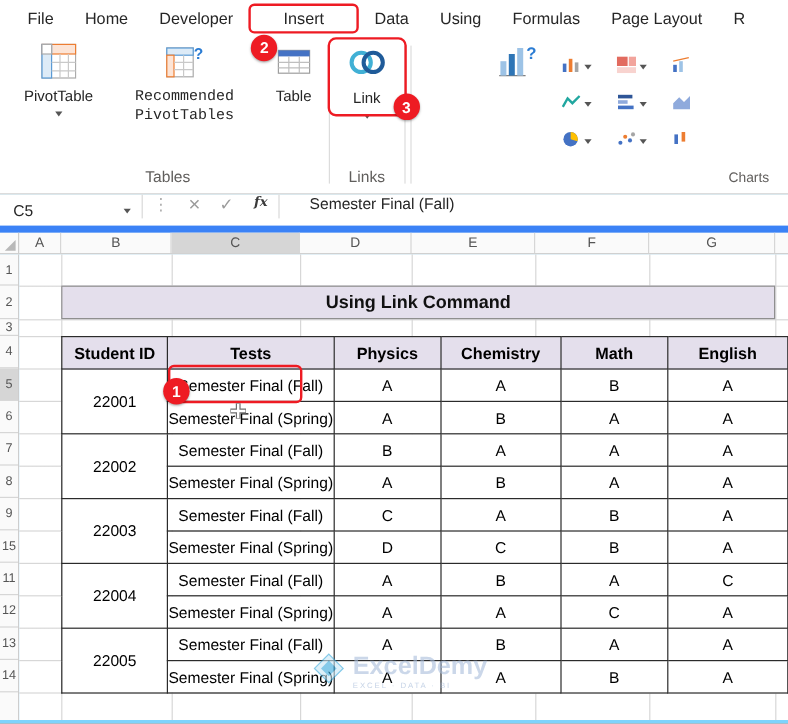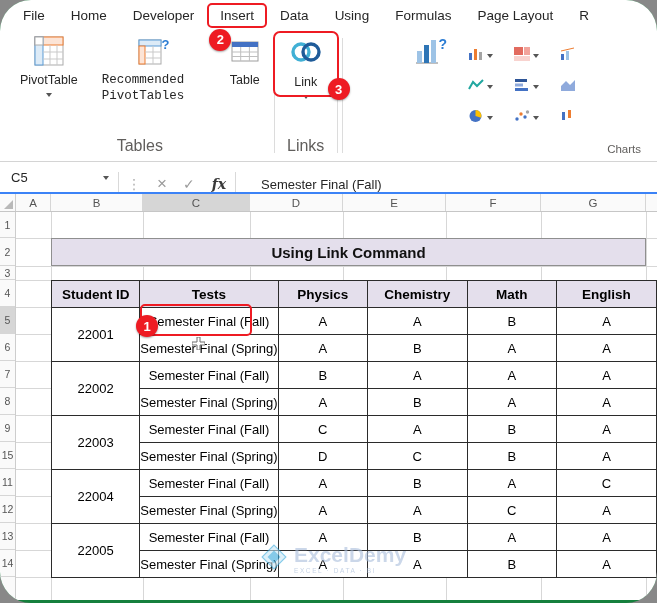--- a/index.html
+++ b/index.html
@@ -4,64 +4,64 @@
 <style>
   :root{
     --red:#ee1b23;
     --lav:#e4dfec;
     --grid:#d7d7d7;
     --tblborder:#2b2b2b;
     --hdrtxt:#555;
   }
   *{box-sizing:border-box;}
   body{margin:0;background:#888;}
-  .page{position:relative;width:657px;height:603px;background:#15803d;overflow:hidden;
-        font-family:"Liberation Sans",sans-serif;color:#262626;border-radius:31px;}
+  .page{position:relative;width:657px;height:603px;background:#7dd3fc;overflow:hidden;
+        font-family:"Liberation Sans",sans-serif;color:#262626;}
 
   
   .tabsrow{display:flex;align-items:center;height:30px;padding-left:10px;font-size:13.5px;background:#fff;}
   .tab{padding:5px 13px;white-space:nowrap;cursor:pointer;}
-  .tab.active{border:2px solid var(--red);border-radius:5px;padding:3px 11px;position:relative;}
+  .tab.active{border:2px solid var(--red);border-radius:5px;padding:3px 27px;position:relative;}
 
   .badge{position:absolute;width:22px;height:22px;border-radius:50%;background:var(--red);color:#fff;
          font-weight:bold;font-size:13px;display:flex;align-items:center;justify-content:center;
          z-index:40;box-shadow:0 1px 2px rgba(0,0,0,.35);}
   .b2{left:0;top:24px;}
   .b3{right:-15px;top:48px;}
   .b1{left:-6px;top:9px;}
 
   
   .ribbon{display:flex;height:132px;background:#fff;border-bottom:1px solid #d4d4d4;padding-left:8px;position:relative;}
   .rgroup{display:flex;flex-direction:column;align-items:center;}
   .rg-buttons{display:flex;align-items:flex-start;flex:1;}
-  .rg-label{font-size:16px;color:#605e5c;padding:2px 8px 6px;}
+  .rg-label{font-size:13px;color:#605e5c;padding:2px 8px 6px;}
   .sep{width:1px;background:#dcdcdc;margin:8px 2px;}
   .bigbtn{display:flex;flex-direction:column;align-items:center;gap:3px;padding:6px 12px 2px;background:none;border:none;
           font-family:inherit;font-size:12.5px;color:#262626;cursor:pointer;}
-  .bigbtn .lbl{text-align:left;line-height:1.3;}
+  .bigbtn .lbl{text-align:center;line-height:1.3;}
   .lbl.wrap{max-width:104px;font-family:Liberation Mono, monospace;}
   .chev{width:0;height:0;border-left:3.5px solid transparent;border-right:3.5px solid transparent;border-top:4px solid #555;margin-top:2px;}
   .linkbtn{position:relative;}
   .redbox{position:absolute;border:2.5px solid var(--red);border-radius:7px;pointer-events:none;z-index:30;}
   .link-redbox{left:-4px;right:-4px;top:1px;bottom:4px;}
   .illus-group .rg-buttons{min-width:118px;justify-content:center;}
   .charts-group{position:relative;flex:1;}
   .charts-label{position:absolute;bottom:6px;right:16px;font-size:11.5px;color:#605e5c;}
   .minigrid{display:grid;grid-template-columns:repeat(3,40px);grid-auto-rows:26px;align-content:center;
             gap:5px 6px;margin:12px 0 0 8px;}
   .mini{display:flex;align-items:center;gap:3px;background:none;border:none;cursor:pointer;padding:0;}
 
   
-  .fbar{display:flex;align-items:flex-end;height:32px;background:#fff;border-bottom:2px solid #3b82f6;font-size:13px;}
+  .fbar{display:flex;align-items:flex-start;height:32px;background:#fff;border-bottom:6px solid #3b82f6;font-size:13px;}
   .namebox{display:flex;align-items:center;justify-content:space-between;width:118px;height:100%;padding:0 9px 0 11px;cursor:pointer;}
   .vline{width:1px;height:20px;background:#d9d9d9;}
   .grip{color:#b0b0b0;font-size:14px;padding:0 8px;}
   .fbx{color:#9b9b9b;font-size:17px;padding:0 8px;line-height:1;cursor:pointer;}
   .fbcheck{color:#9b9b9b;font-size:14px;padding:0 8px;cursor:pointer;}
-  .fbfx{font-family:"DejaVu Serif",serif;font-style:italic;font-weight:600;font-size:14px;color:#3a3a3a;padding:0 9px;cursor:pointer;}
+  .fbfx{font-family:"DejaVu Serif",serif;font-style:italic;font-weight:600;font-size:11px;color:#3a3a3a;padding:0 9px;cursor:pointer;}
   .fvalue{margin-left:25px;color:#262626;white-space:nowrap;cursor:text;}
 
   
   .chrow{display:flex;height:18px;background:#fafafa;border-bottom:1px solid #c6c6c6;font-size:11.5px;color:var(--hdrtxt);}
   .corner{width:16px;border-right:1px solid #cdcdcd;position:relative;cursor:pointer;}
   .corner::after{content:"";position:absolute;right:2px;bottom:2px;border-style:solid;border-width:0 0 9px 9px;
                  border-color:transparent transparent #b9b9b9 transparent;}
   .ch{display:flex;align-items:center;justify-content:center;border-right:1px solid #d6d6d6;cursor:pointer;}
   .cA{width:35px}.cB{width:92px}.cC{width:107px}.cD{width:93px}.cE{width:103px}.cF{width:95px}.cG{width:105px}.cH{flex:1;border-right:none;}
   .selcol{background:#d6d6d6;}

